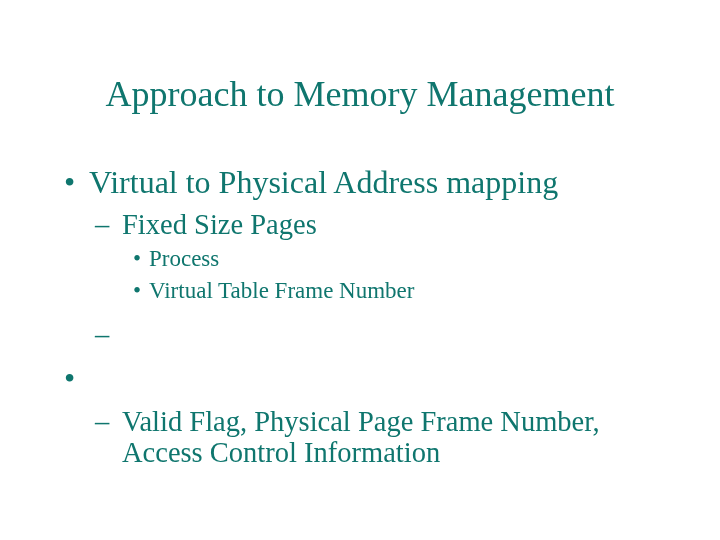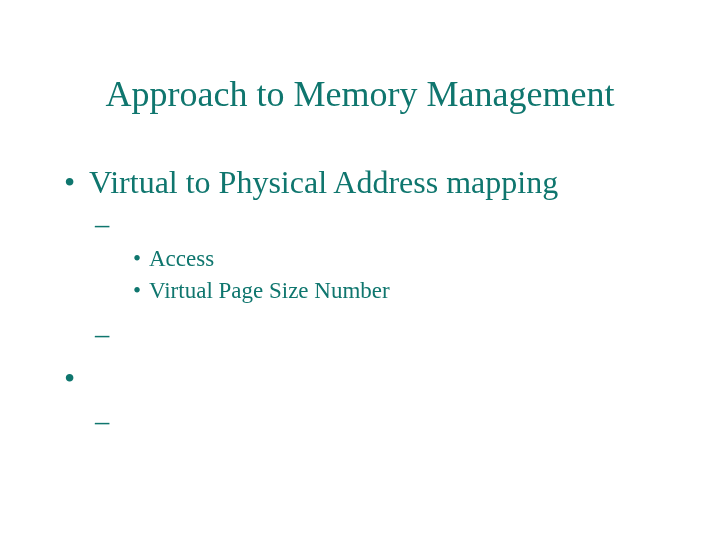--- a/index.html
+++ b/index.html
@@ -43,37 +43,39 @@
 
   <div class="row title">Approach to Memory Management</div>
 
   <div class="row l1" id="row-l1-1">
     <span class="marker">•</span>
     <span class="txt">Virtual to Physical Address mapping</span>
   </div>
 
   <div class="row l2" id="row-l2-1">
     <span class="marker">–</span>
+    <span class="txt">Fixed Size Pages</span>
   </div>
 
   <div class="row l3" id="row-l3-1">
     <span class="marker">•</span>
-    <span class="txt">Access</span>
+    <span class="txt">Process</span>
   </div>
 
   <div class="row l3" id="row-l3-2">
     <span class="marker">•</span>
-    <span class="txt">Virtual Page Size Number</span>
+    <span class="txt">Virtual Table Frame Number</span>
   </div>
 
   <div class="row l2" id="row-l2-2">
     <span class="marker">–</span>
   </div>
 
   <div class="row l1" id="row-l1-2">
     <span class="marker">•</span>
   </div>
 
   <div class="row l2 wrap" id="row-l2-3">
     <span class="marker">–</span>
+    <span class="txt">Valid Flag, Physical Page Frame Number, Access Control Information</span>
   </div>
 
 </div>
 
 </body></html>

